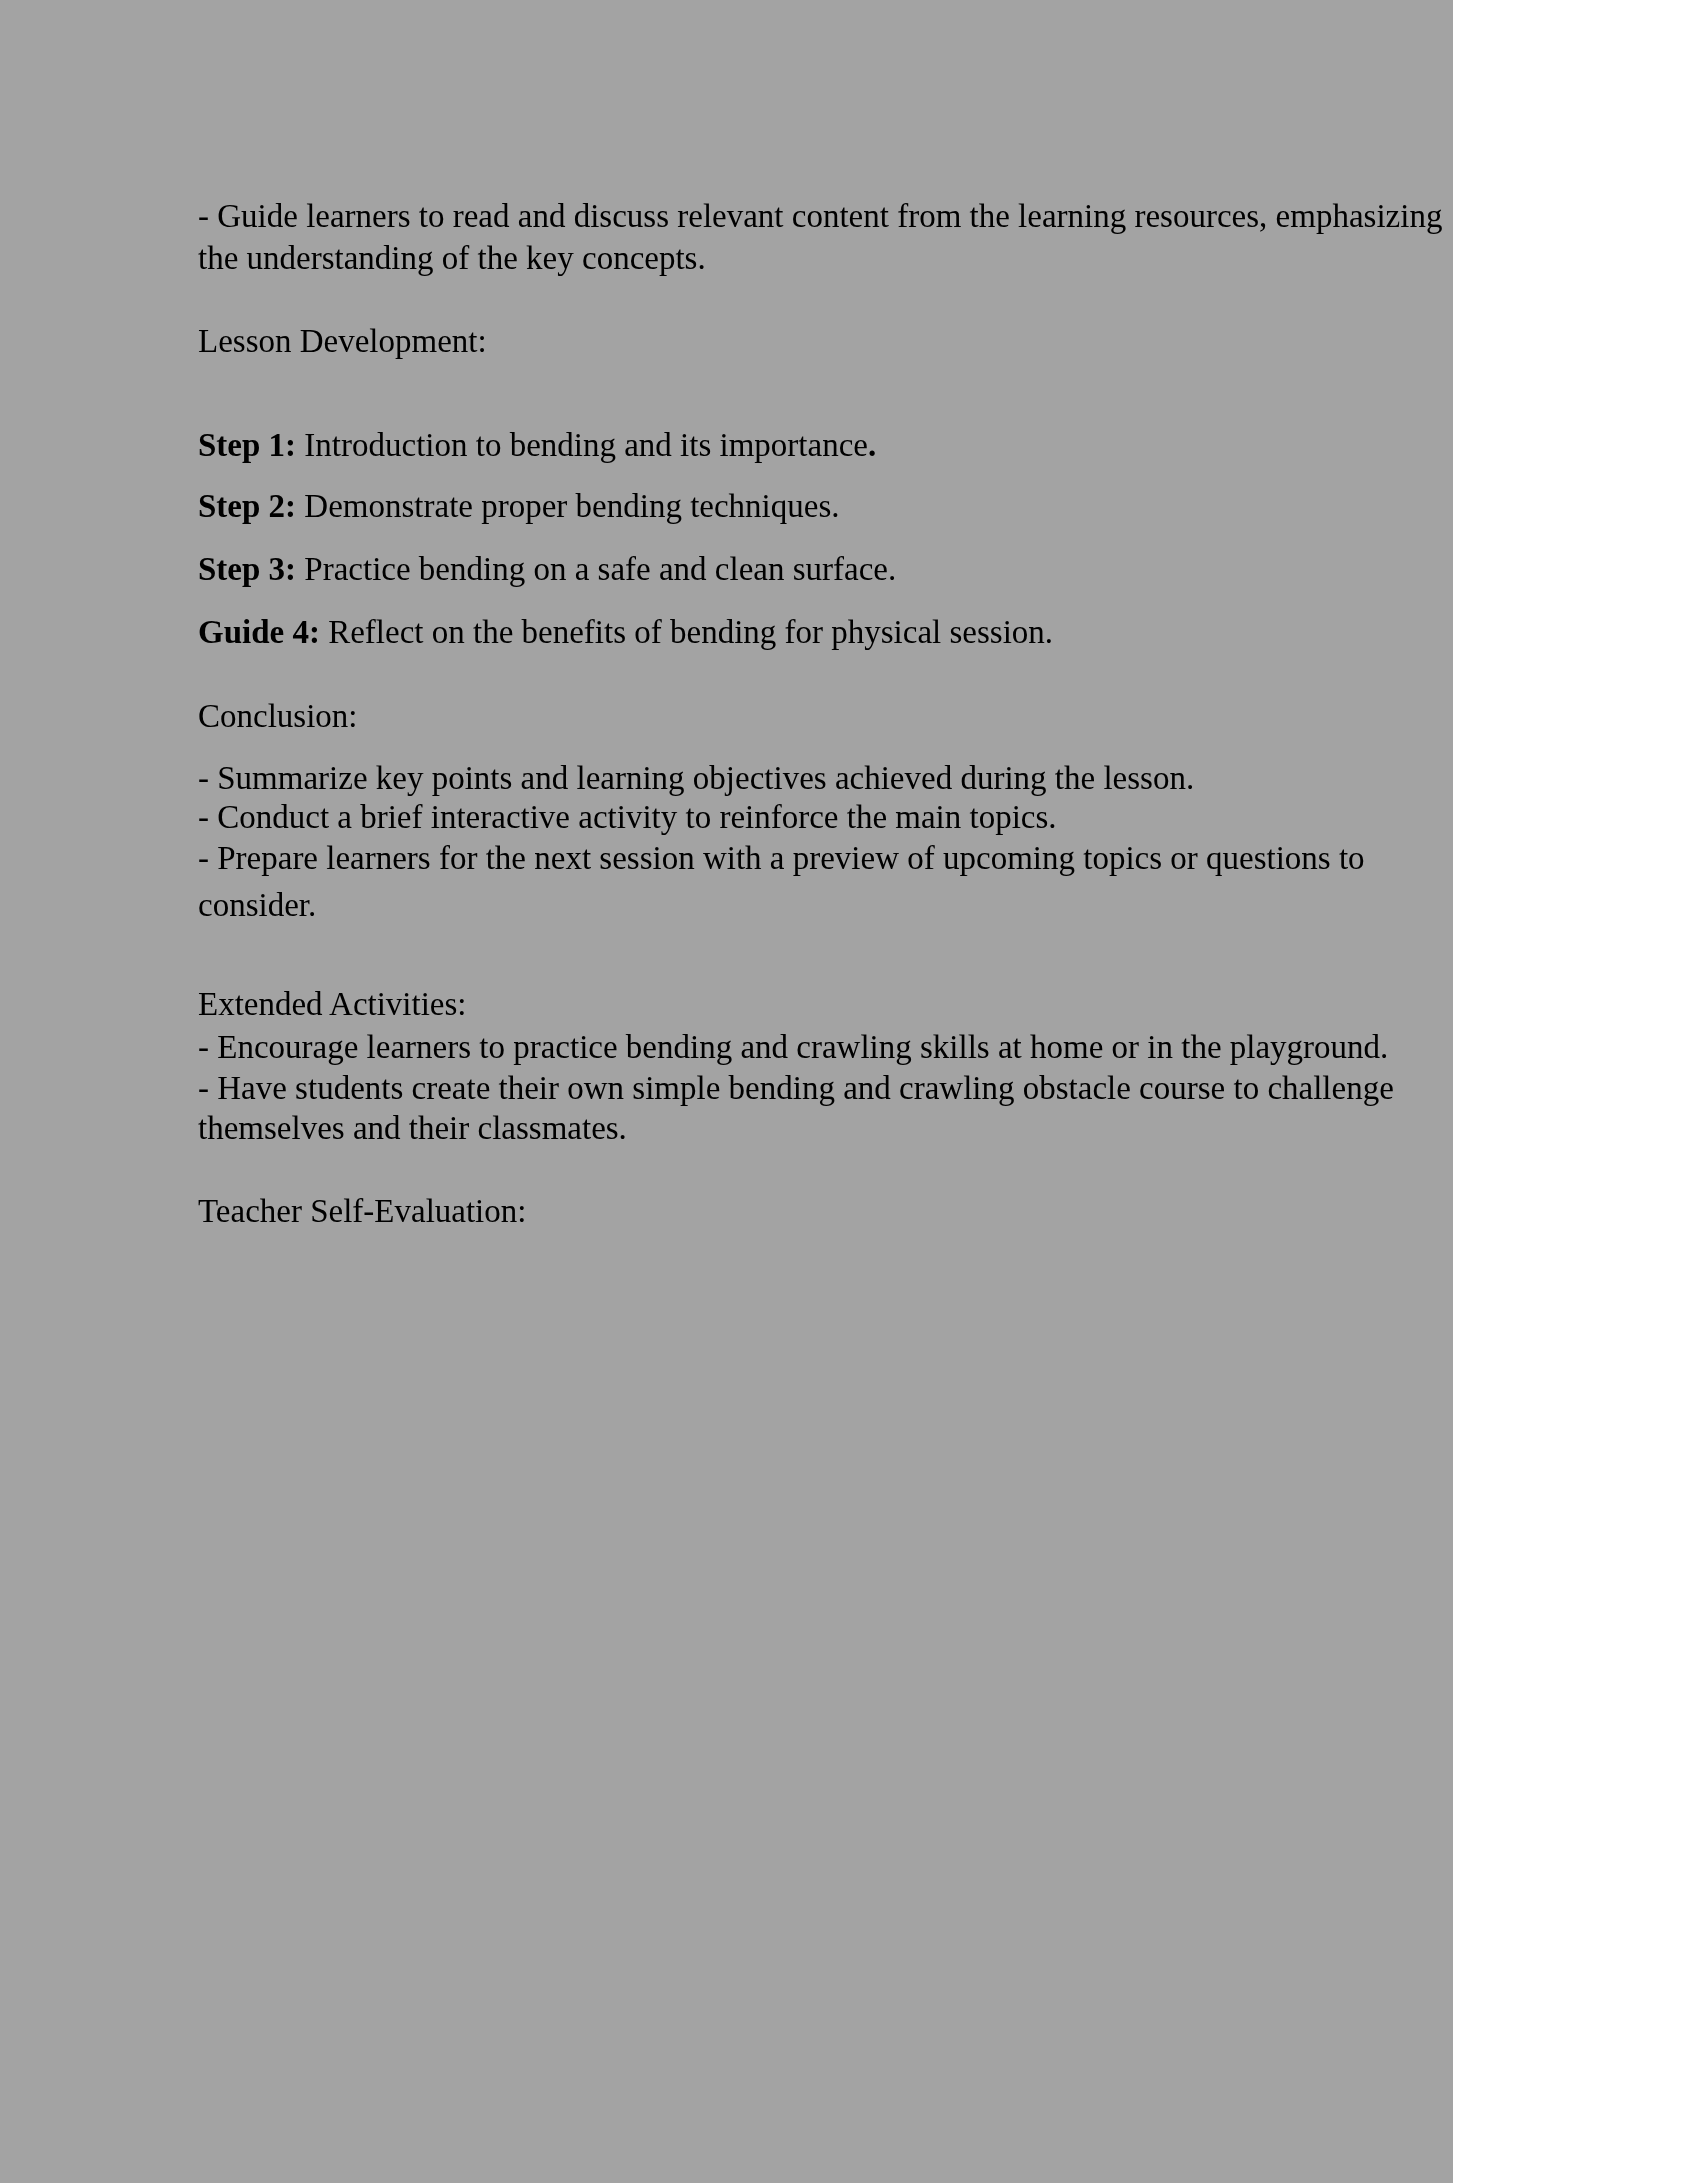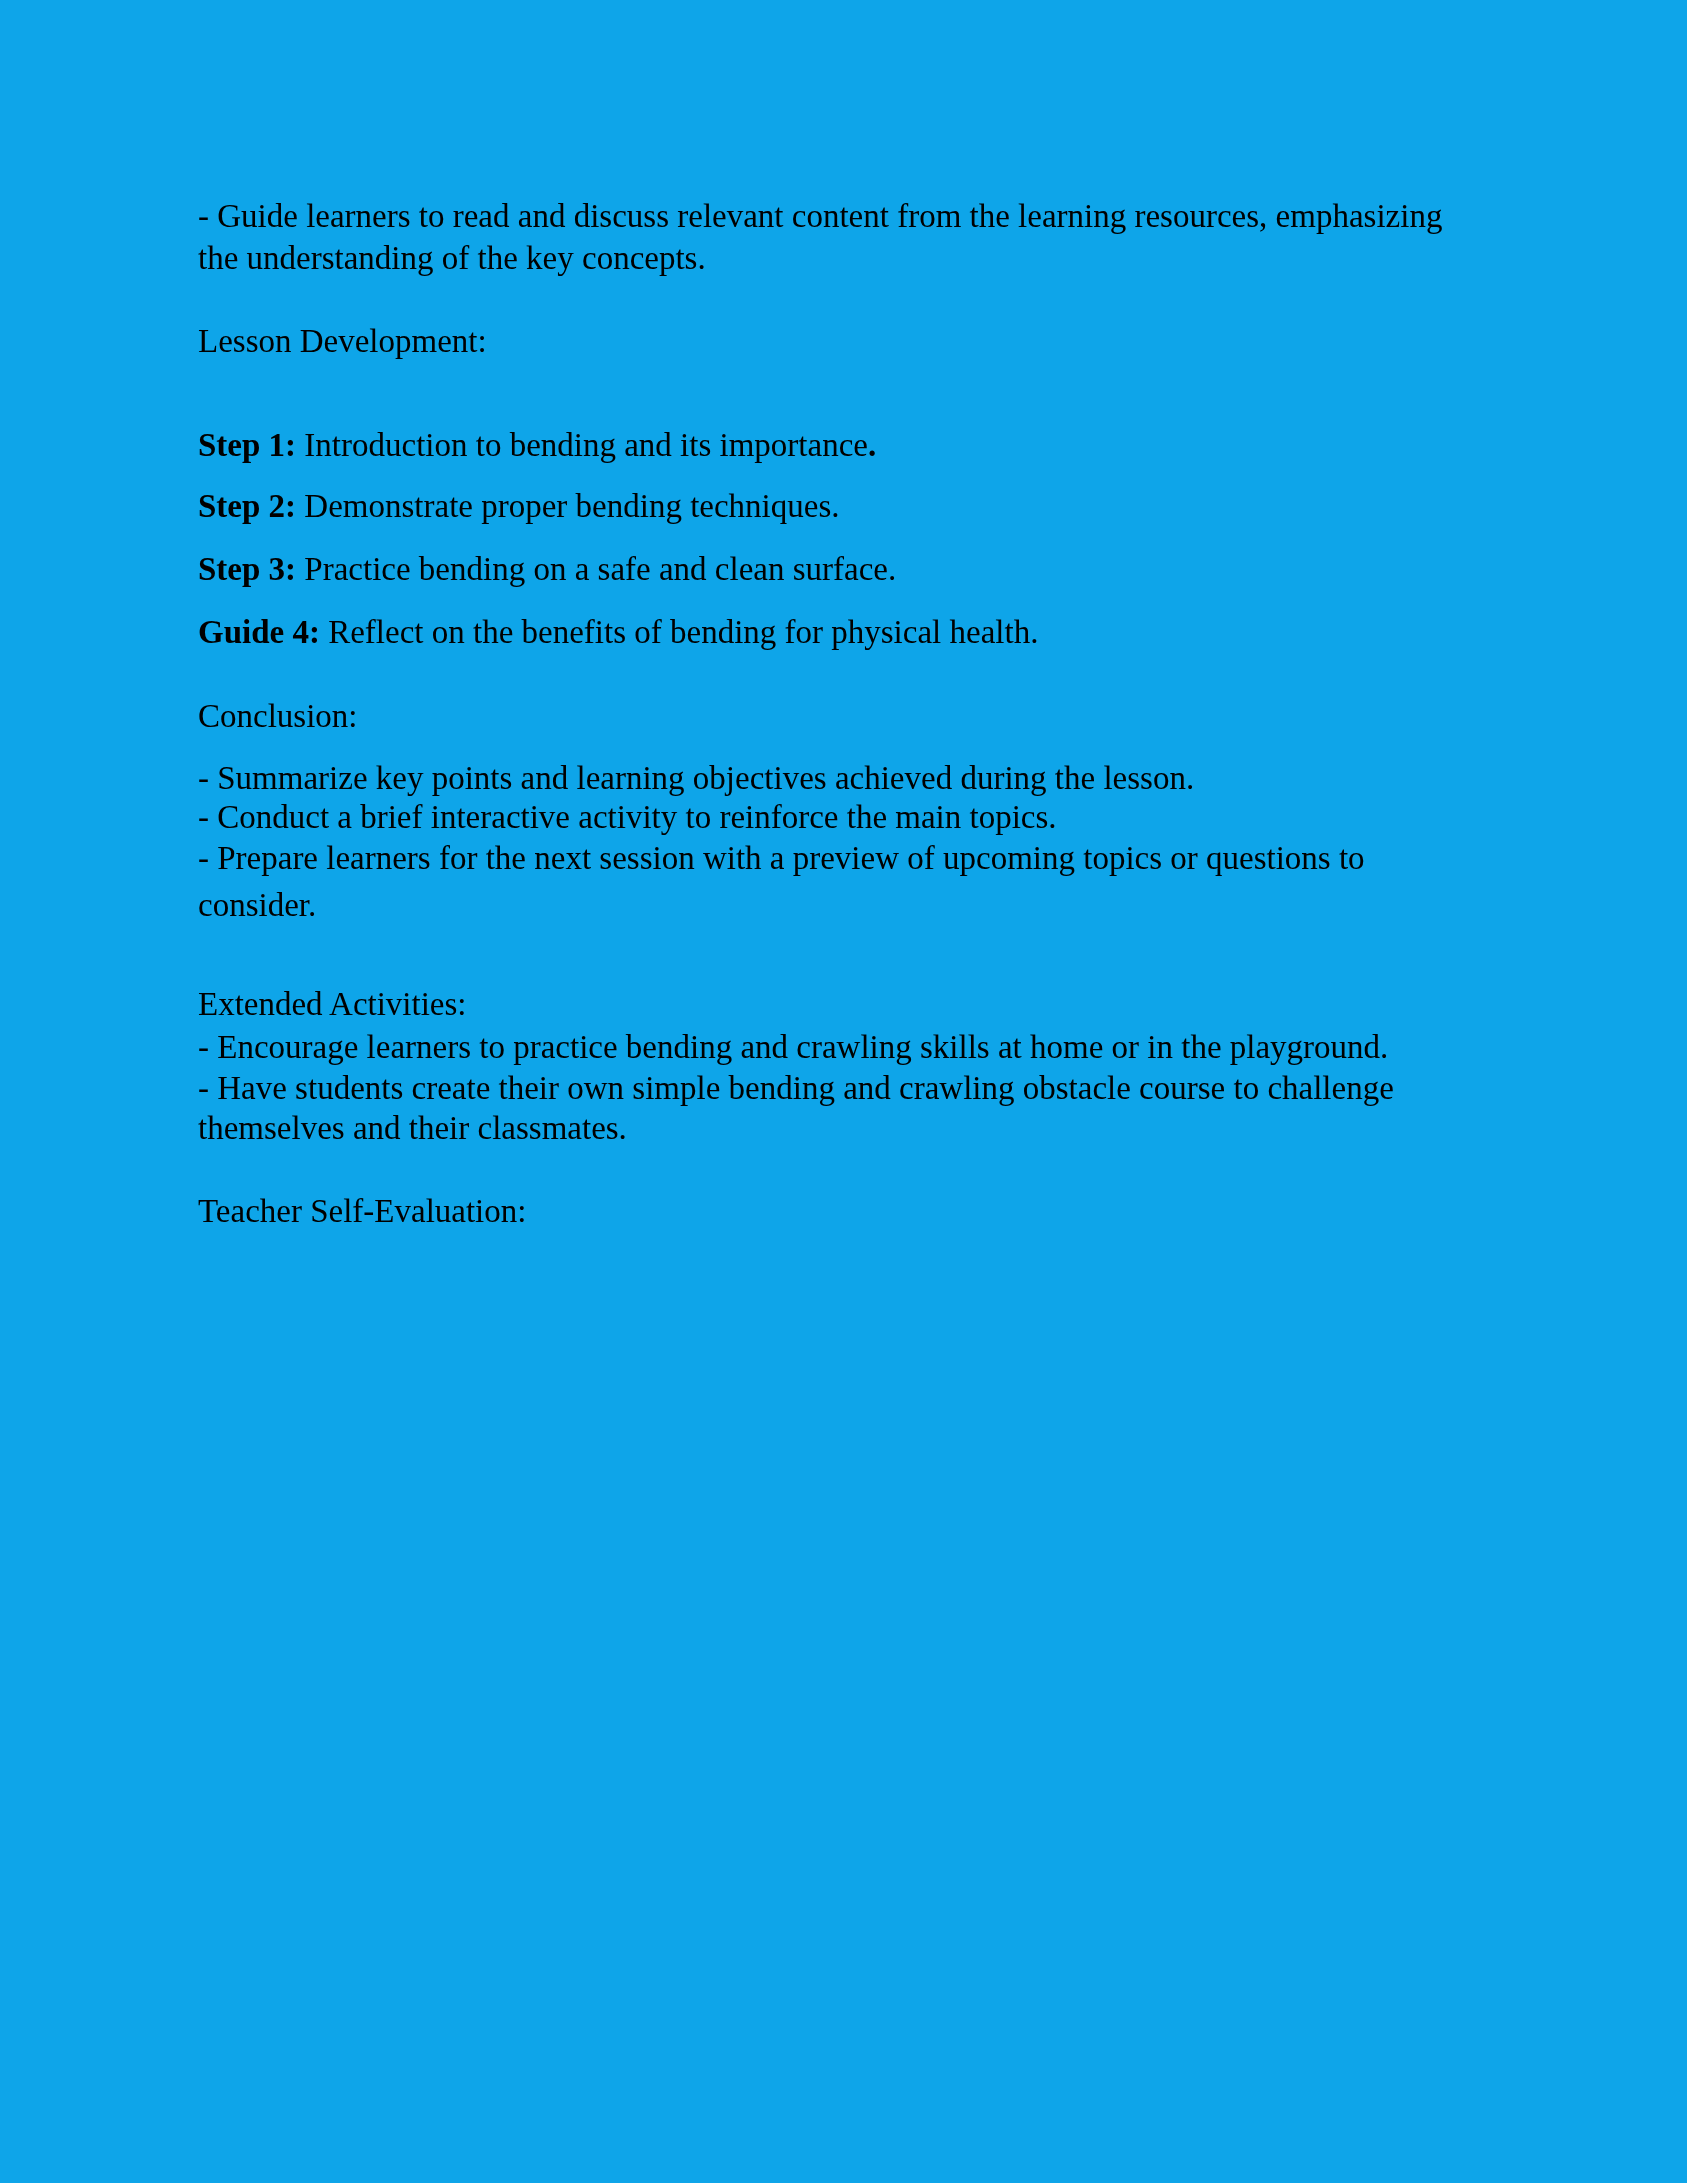--- a/index.html
+++ b/index.html
@@ -12,23 +12,23 @@
       height: 2183px;
       position: relative;
       overflow: hidden;
       font-family: "Liberation Serif", "DejaVu Serif", serif;
       color: #000000;
     }
     .page {
       position: absolute;
       left: 0;
       top: 0;
-      width: 1687px;
+      width: 1453px;
       height: 2183px;
-      background: #0ea5e9;
+      background: #a3a3a3;
     }
     .line {
       position: absolute;
       left: 198px;
       font-size: 33px;
       line-height: 41px;
       height: 41px;
       white-space: nowrap;
       margin: 0;
       font-weight: normal;
@@ -45,21 +45,21 @@
   <p class="line" style="top:238px">the understanding of the key concepts.</p>
 
   <h2 class="line heading" style="top:321px">Lesson Development:</h2>
 
   <p class="line" style="top:425px"><span class="bold">Step 1:</span> <span>Introduction to bending and its importance</span><span class="bold">.</span></p>
 
   <p class="line" style="top:486px"><span class="bold">Step 2:</span> <span>Demonstrate proper bending techniques.</span></p>
 
   <p class="line" style="top:549px"><span class="bold">Step 3:</span> <span>Practice bending on a safe and clean surface.</span></p>
 
-  <p class="line" style="top:612px"><span class="bold">Guide 4:</span> <span>Reflect on the benefits of bending for physical health.</span></p>
+  <p class="line" style="top:612px"><span class="bold">Guide 4:</span> <span>Reflect on the benefits of bending for physical session.</span></p>
 
   <h2 class="line heading" style="top:696px">Conclusion:</h2>
   <p class="line" style="top:758px">- Summarize key points and learning objectives achieved during the lesson.</p>
   <p class="line" style="top:838px">- Prepare learners for the next session with a preview of upcoming topics or questions to</p>
   <p class="line" style="top:797px">- Conduct a brief interactive activity to reinforce the main topics.</p>
   <p class="line" style="top:885px">consider.</p>
 
   <h2 class="line heading" style="top:984px">Extended Activities:</h2>
   <p class="line" style="top:1027px">- Encourage learners to practice bending and crawling skills at home or in the playground.</p>
   <p class="line" style="top:1068px">- Have students create their own simple bending and crawling obstacle course to challenge</p>

